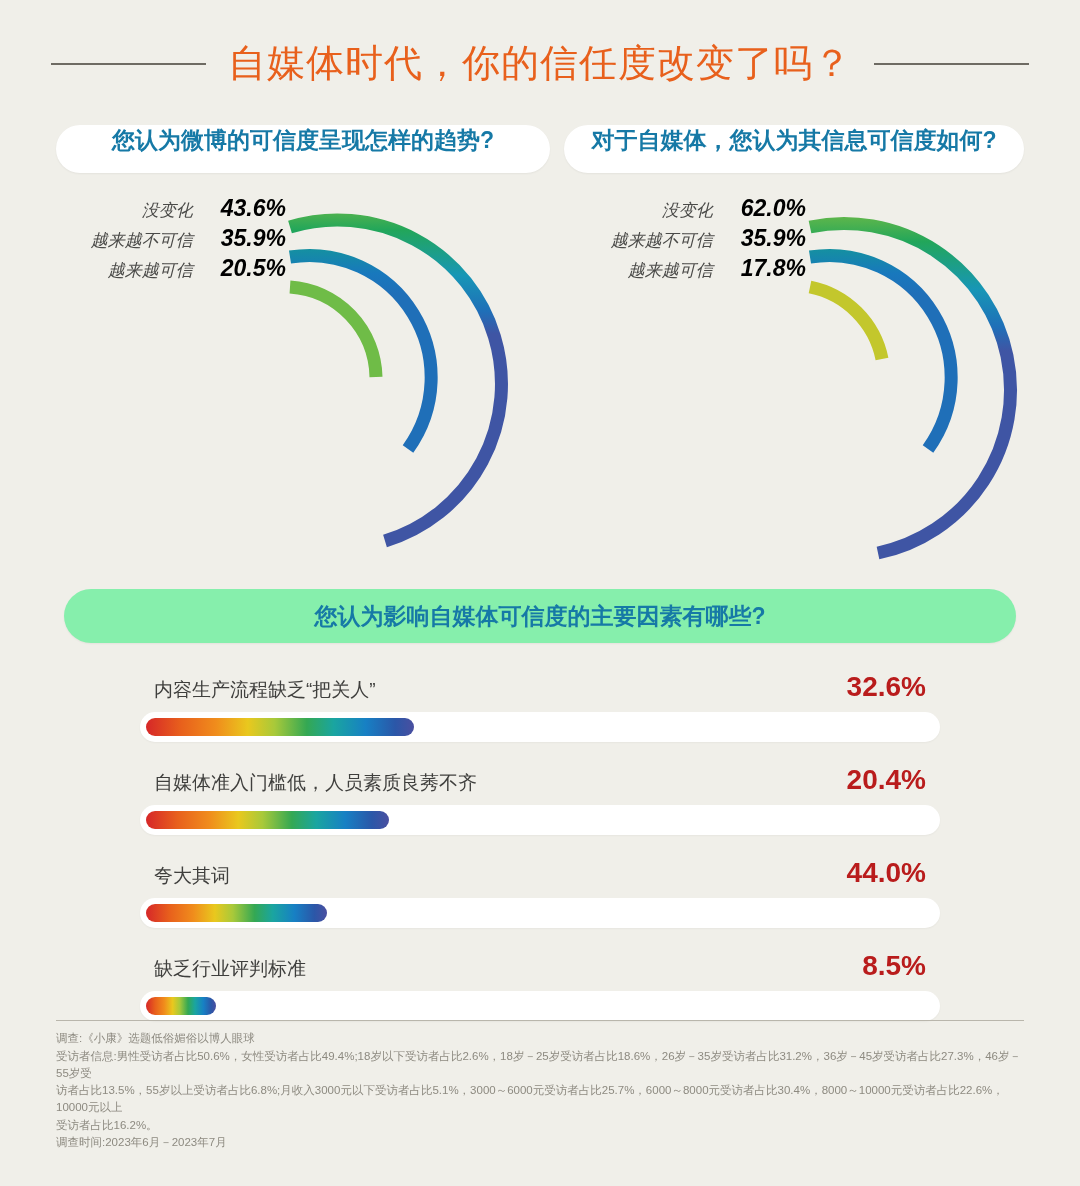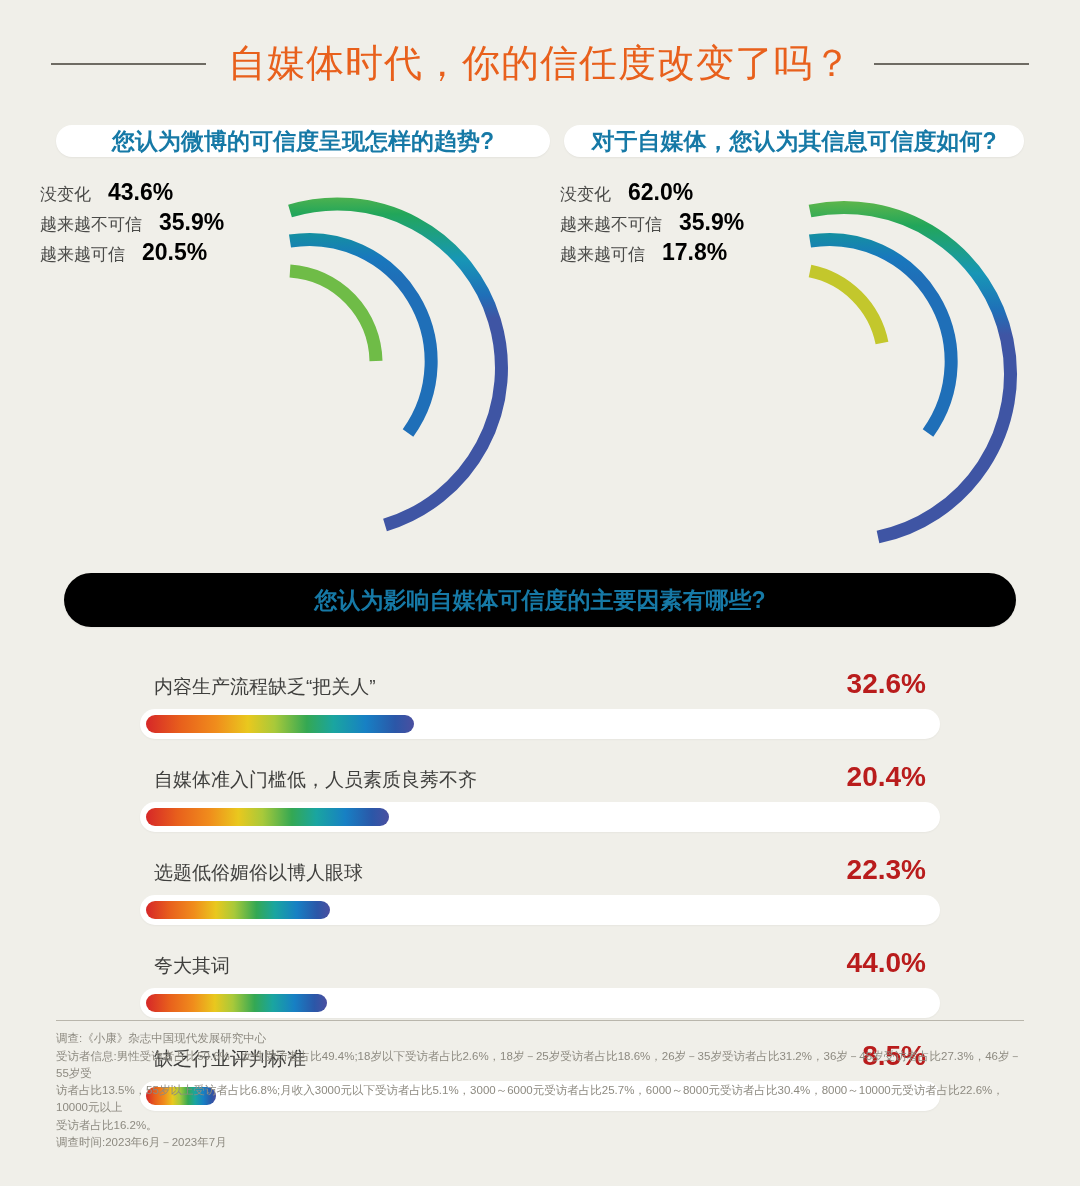--- a/index.html
+++ b/index.html
@@ -38,37 +38,37 @@
 
   
   .pill-row {
     display: flex;
     justify-content: space-between;
     padding: 36px 56px 0 56px;
   }
   .pill {
     background: #ffffff;
     border-radius: 26px;
-    height: 32px;
-    display: flex;
-    align-items: flex-end;
+    height: 48px;
+    display: flex;
+    align-items: flex-start;
     justify-content: center;
     color: #1679a6;
     font-size: 23px;
     font-weight: bold;
     box-shadow: 0 1px 2px rgba(0,0,0,0.05);
     white-space: nowrap;
     padding: 0 18px;
   }
   .pill.left  { width: 458px; }
   .pill.right { width: 424px; }
 
   .pill-wide {
     margin: 0 auto;
-    background: #000000;
+    background: #86efac;
     border-radius: 30px;
     height: 54px;
     width: 952px;
     display: flex;
     align-items: center;
     justify-content: center;
     color: #1679a6;
     font-size: 23px;
     font-weight: bold;
     box-shadow: 0 1px 2px rgba(0,0,0,0.05);
@@ -93,43 +93,45 @@
   .arc-legend {
     position: absolute;
     top: 6px;
     left: 0;
     width: 246px;
     text-align: right;
   }
   .arc-legend-item {
     display: flex;
     align-items: baseline;
-    gap: 17px;
+    justify-content: flex-end;
+    gap: 28px;
     height: 30px;
+    font-style: italic;
   }
   .arc-legend-label {
     font-size: 17px;
     color: #4a4a48;
     white-space: nowrap;
   }
   .arc-legend-value {
     font-size: 23px;
     font-weight: bold;
     color: #000000;
     white-space: nowrap;
   }
   .arc-svg {
     position: absolute;
     top: 0;
     left: 0;
   }
 
   
   .bars-wrap {
-    margin: 41px auto 0 auto;
+    margin: 28px auto 0 auto;
     width: 800px;
   }
   .bar-block {
     margin-bottom: 22px;
   }
   .bar-top {
     display: flex;
     align-items: baseline;
     justify-content: space-between;
     padding: 0 14px 9px 14px;
@@ -329,29 +331,20 @@
   <div class="bar-block">
     <div class="bar-top">
       <span class="bar-label">自媒体准入门槛低，人员素质良莠不齐</span>
       <span class="bar-pct">20.4%</span>
     </div>
     <div class="bar-track">
       <div class="bar-fill" style="width: 242.921px;"></div>
     </div>
   </div>
 
-  <div class="bar-block">
-    <div class="bar-top">
-      <span class="bar-label">选题低俗媚俗以博人眼球</span>
-      <span class="bar-pct">22.3%</span>
-    </div>
-    <div class="bar-track">
-      <div class="bar-fill" style="width: 183.632px;"></div>
-    </div>
-  </div>
 
   <div class="bar-block">
     <div class="bar-top">
       <span class="bar-label">夸大其词</span>
       <span class="bar-pct">44.0%</span>
     </div>
     <div class="bar-track">
       <div class="bar-fill" style="width: 181.161px;"></div>
     </div>
   </div>
@@ -363,18 +356,18 @@
     </div>
     <div class="bar-track">
       <div class="bar-fill" style="width: 69.9941px;"></div>
     </div>
   </div>
 
 </div>
 
 <div class="footer">
   <div class="footer-rule"></div>
-  <p>调查:《小康》杂志中国现代发展研究中心</p>
+  <p>调查:《小康》选题低俗媚俗以博人眼球</p>
   <p>受访者信息:男性受访者占比50.6%，女性受访者占比49.4%;18岁以下受访者占比2.6%，18岁－25岁受访者占比18.6%，26岁－35岁受访者占比31.2%，36岁－45岁受访者占比27.3%，46岁－55岁受</p>
   <p>访者占比13.5%，55岁以上受访者占比6.8%;月收入3000元以下受访者占比5.1%，3000～6000元受访者占比25.7%，6000～8000元受访者占比30.4%，8000～10000元受访者占比22.6%，10000元以上</p>
   <p>受访者占比16.2%。</p>
   <p>调查时间:2023年6月－2023年7月</p>
 </div>
 
 </body></html>

